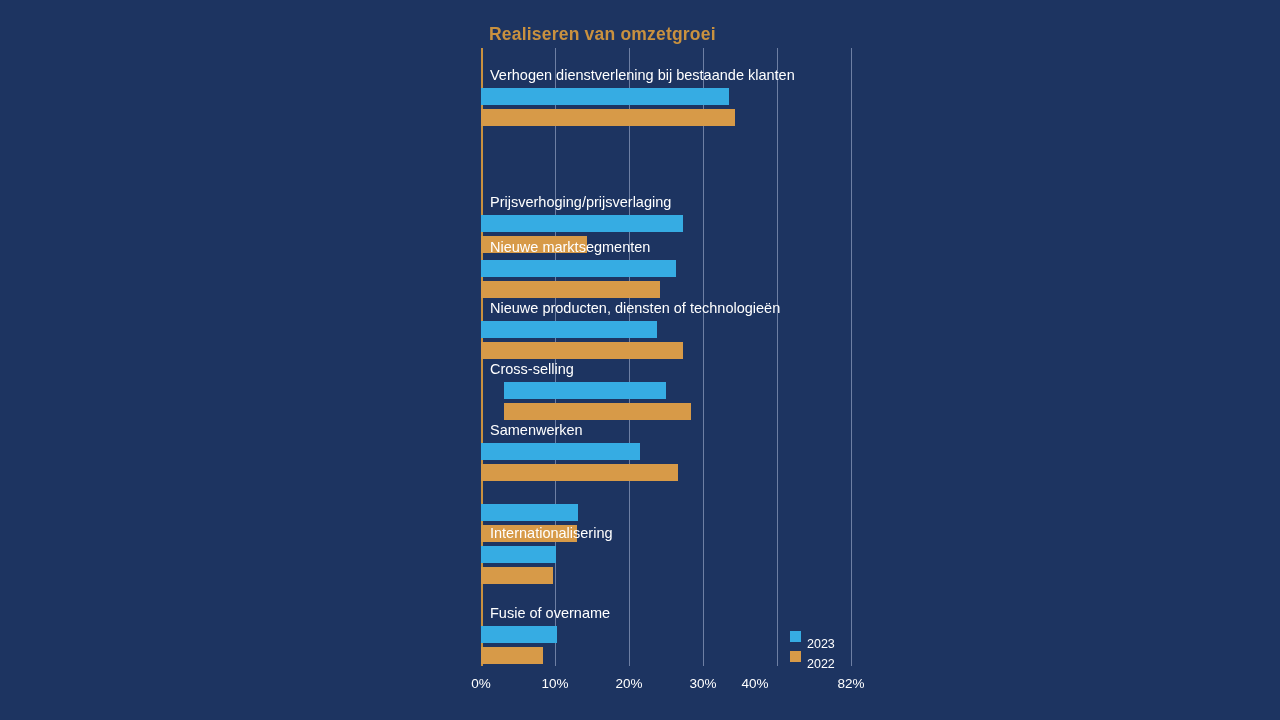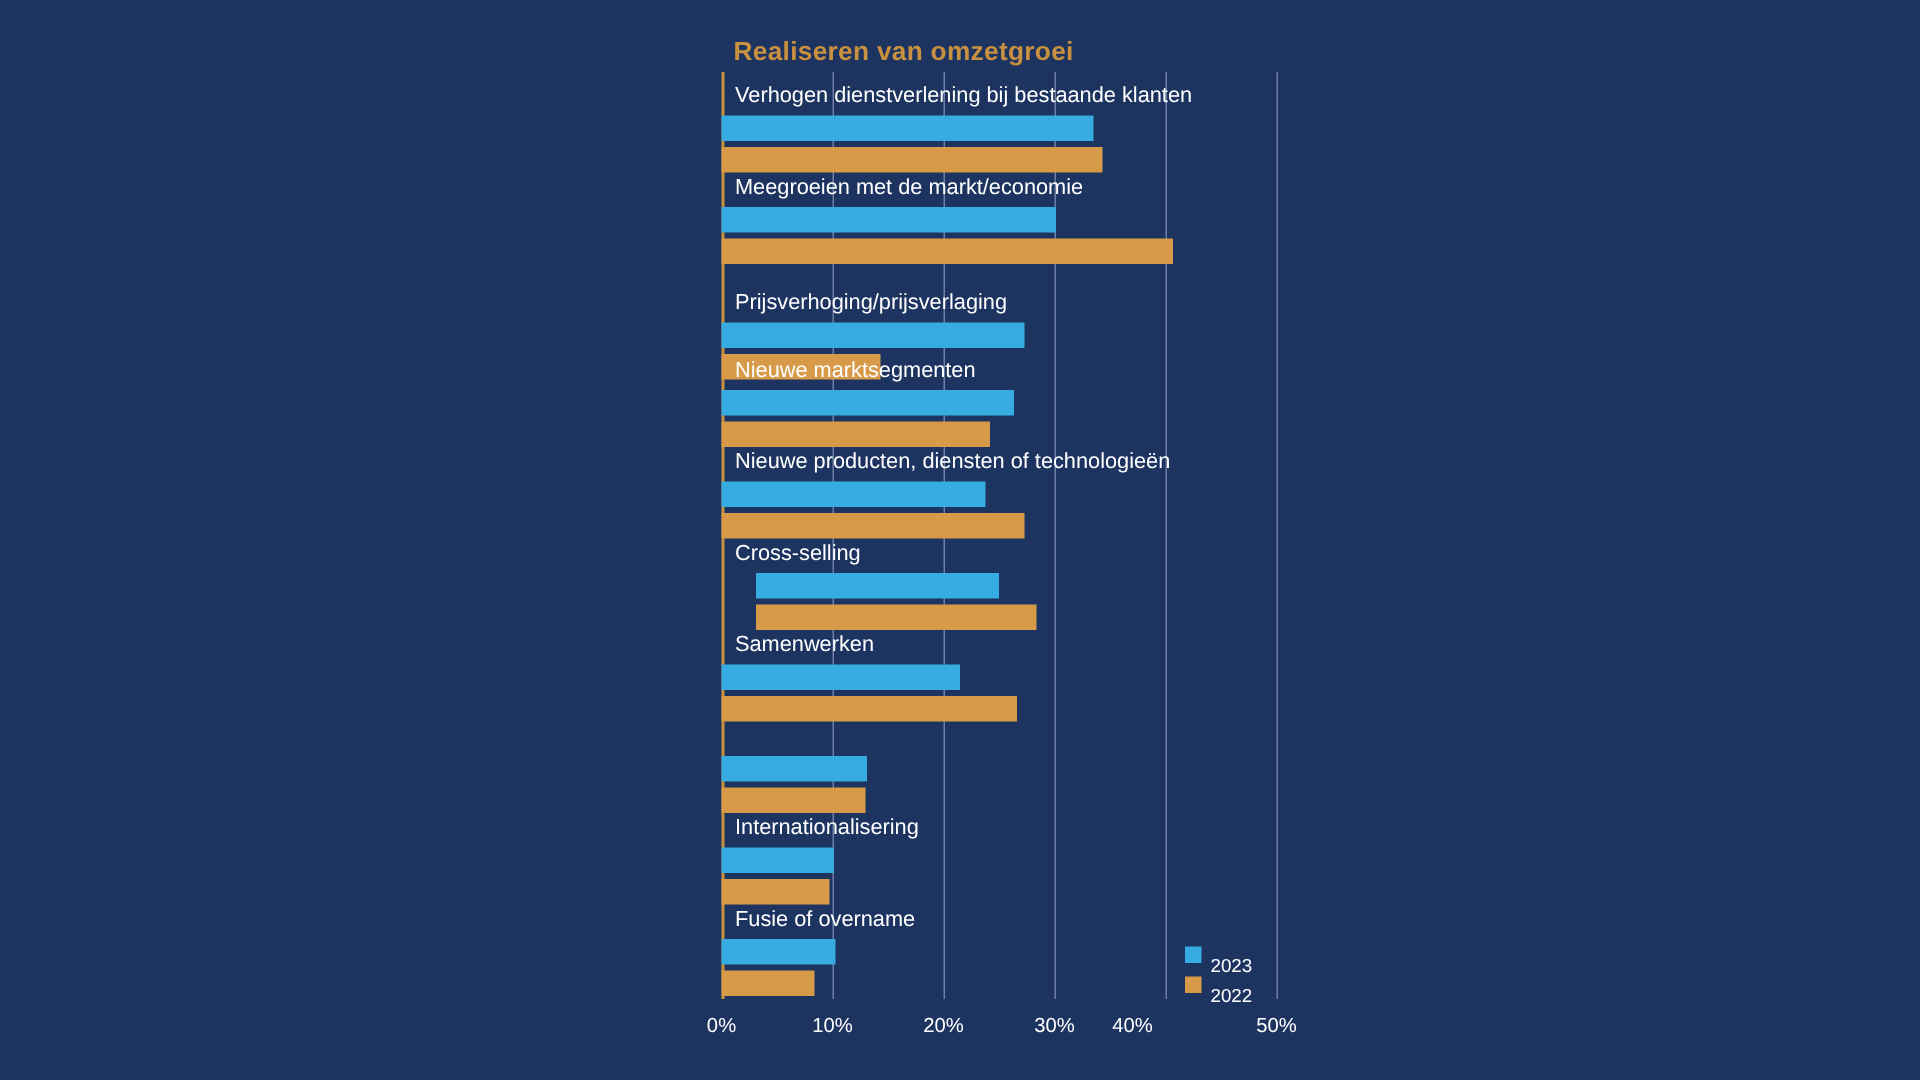--- a/index.html
+++ b/index.html
@@ -125,29 +125,24 @@
 
   <div class="chart-title">Realiseren van omzetgroei</div>
 
   <div id="plot">
       <div class="gridline axis-zero" style="left: 0px;"></div>
       <div class="gridline" style="left: 74px;"></div>
       <div class="gridline" style="left: 148px;"></div>
       <div class="gridline" style="left: 222px;"></div>
       <div class="gridline" style="left: 296px;"></div>
       <div class="gridline" style="left: 370px;"></div>
-      <div class="group" style="top: 5px;">
+      <div class="group" style="top: 16px;">
         <div class="cat-label">Verhogen dienstverlening bij bestaande klanten</div>
         <div class="bar y2023" title="Verhogen dienstverlening bij bestaande klanten — 2023: 33.5%" style="width: 247.9px; background: rgb(54, 172, 227);"></div>
         <div class="bar y2022" title="Verhogen dienstverlening bij bestaande klanten — 2022: 34.3%" style="width: 253.82px; background: rgb(215, 154, 72);"></div>
-      </div>
-      <div class="group" style="top: 66px;">
-        <div class="cat-label">Meegroeien met de markt/economie</div>
-        <div class="bar y2023" title="Meegroeien met de markt/economie — 2023: 30.1%" style="width: 222.74px; background: rgb(54, 172, 227);"></div>
-        <div class="bar y2022" title="Meegroeien met de markt/economie — 2022: 40.7%" style="width: 301.18px; background: rgb(215, 154, 72);"></div>
       </div>
       <div class="group" style="top: 127px; margin-top: 16px;">
         <div class="cat-label">Prijsverhoging/prijsverlaging</div>
         <div class="bar y2023" title="Prijsverhoging/prijsverlaging — 2023: 27.3%" style="width: 202.02px; background: rgb(54, 172, 227);"></div>
         <div class="bar y2022" title="Prijsverhoging/prijsverlaging — 2022: 14.3%" style="width: 105.82px; background: rgb(215, 154, 72);"></div>
       </div>
       <div class="group" style="top: 188px;">
         <div class="cat-label">Nieuwe marktsegmenten</div>
         <div class="bar y2023" title="Nieuwe marktsegmenten — 2023: 26.4%" style="width: 195.36px; background: rgb(54, 172, 227);"></div>
         <div class="bar y2022" title="Nieuwe marktsegmenten — 2022: 24.2%" style="width: 179.08px; background: rgb(215, 154, 72);"></div>
@@ -164,21 +159,21 @@
       </div>
       <div class="group" style="top: 371px;">
         <div class="cat-label">Samenwerken</div>
         <div class="bar y2023" title="Samenwerken — 2023: 21.5%" style="width: 159.1px; background: rgb(54, 172, 227);"></div>
         <div class="bar y2022" title="Samenwerken — 2022: 26.6%" style="width: 196.84px; background: rgb(215, 154, 72);"></div>
       </div>
       <div class="group" style="top: 432px;">
         <div class="bar y2023" title="Professionalisering verkoop — 2023: 13.1%" style="width: 96.94px; background: rgb(54, 172, 227);"></div>
         <div class="bar y2022" title="Professionalisering verkoop — 2022: 13%" style="width: 96.2px; background: rgb(215, 154, 72);"></div>
       </div>
-      <div class="group" style="top: 493px;">
+      <div class="group" style="top: 474px;">
         <div class="cat-label">Internationalisering</div>
         <div class="bar y2023" title="Internationalisering — 2023: 10.1%" style="width: 74.74px; background: rgb(54, 172, 227);"></div>
         <div class="bar y2022" title="Internationalisering — 2022: 9.7%" style="width: 71.78px; background: rgb(215, 154, 72);"></div>
       </div>
       <div class="group" style="top: 554px;">
         <div class="cat-label">Fusie of overname</div>
         <div class="bar y2023" title="Fusie of overname — 2023: 10.3%" style="width: 76.22px; background: rgb(54, 172, 227);"></div>
         <div class="bar y2022" title="Fusie of overname — 2022: 8.4%" style="width: 62.16px; background: rgb(215, 154, 72);"></div>
       </div>
     </div>
@@ -194,14 +189,14 @@
         <span class="legend-swatch" style="background: rgb(215, 154, 72);"></span>
         <span class="legend-label">2022</span>
       </div>
     </div>
 
 <div class="xtick" style="left: 481px;">0%</div>
     <div class="xtick" style="left: 555px;">10%</div>
     <div class="xtick" style="left: 629px;">20%</div>
     <div class="xtick" style="left: 703px;">30%</div>
     <div class="xtick" style="left: 755px;">40%</div>
-    <div class="xtick" style="left: 851px;">50%</div>
+    <div class="xtick" style="left: 851px;">82%</div>
   </div>
 
 </body></html>

